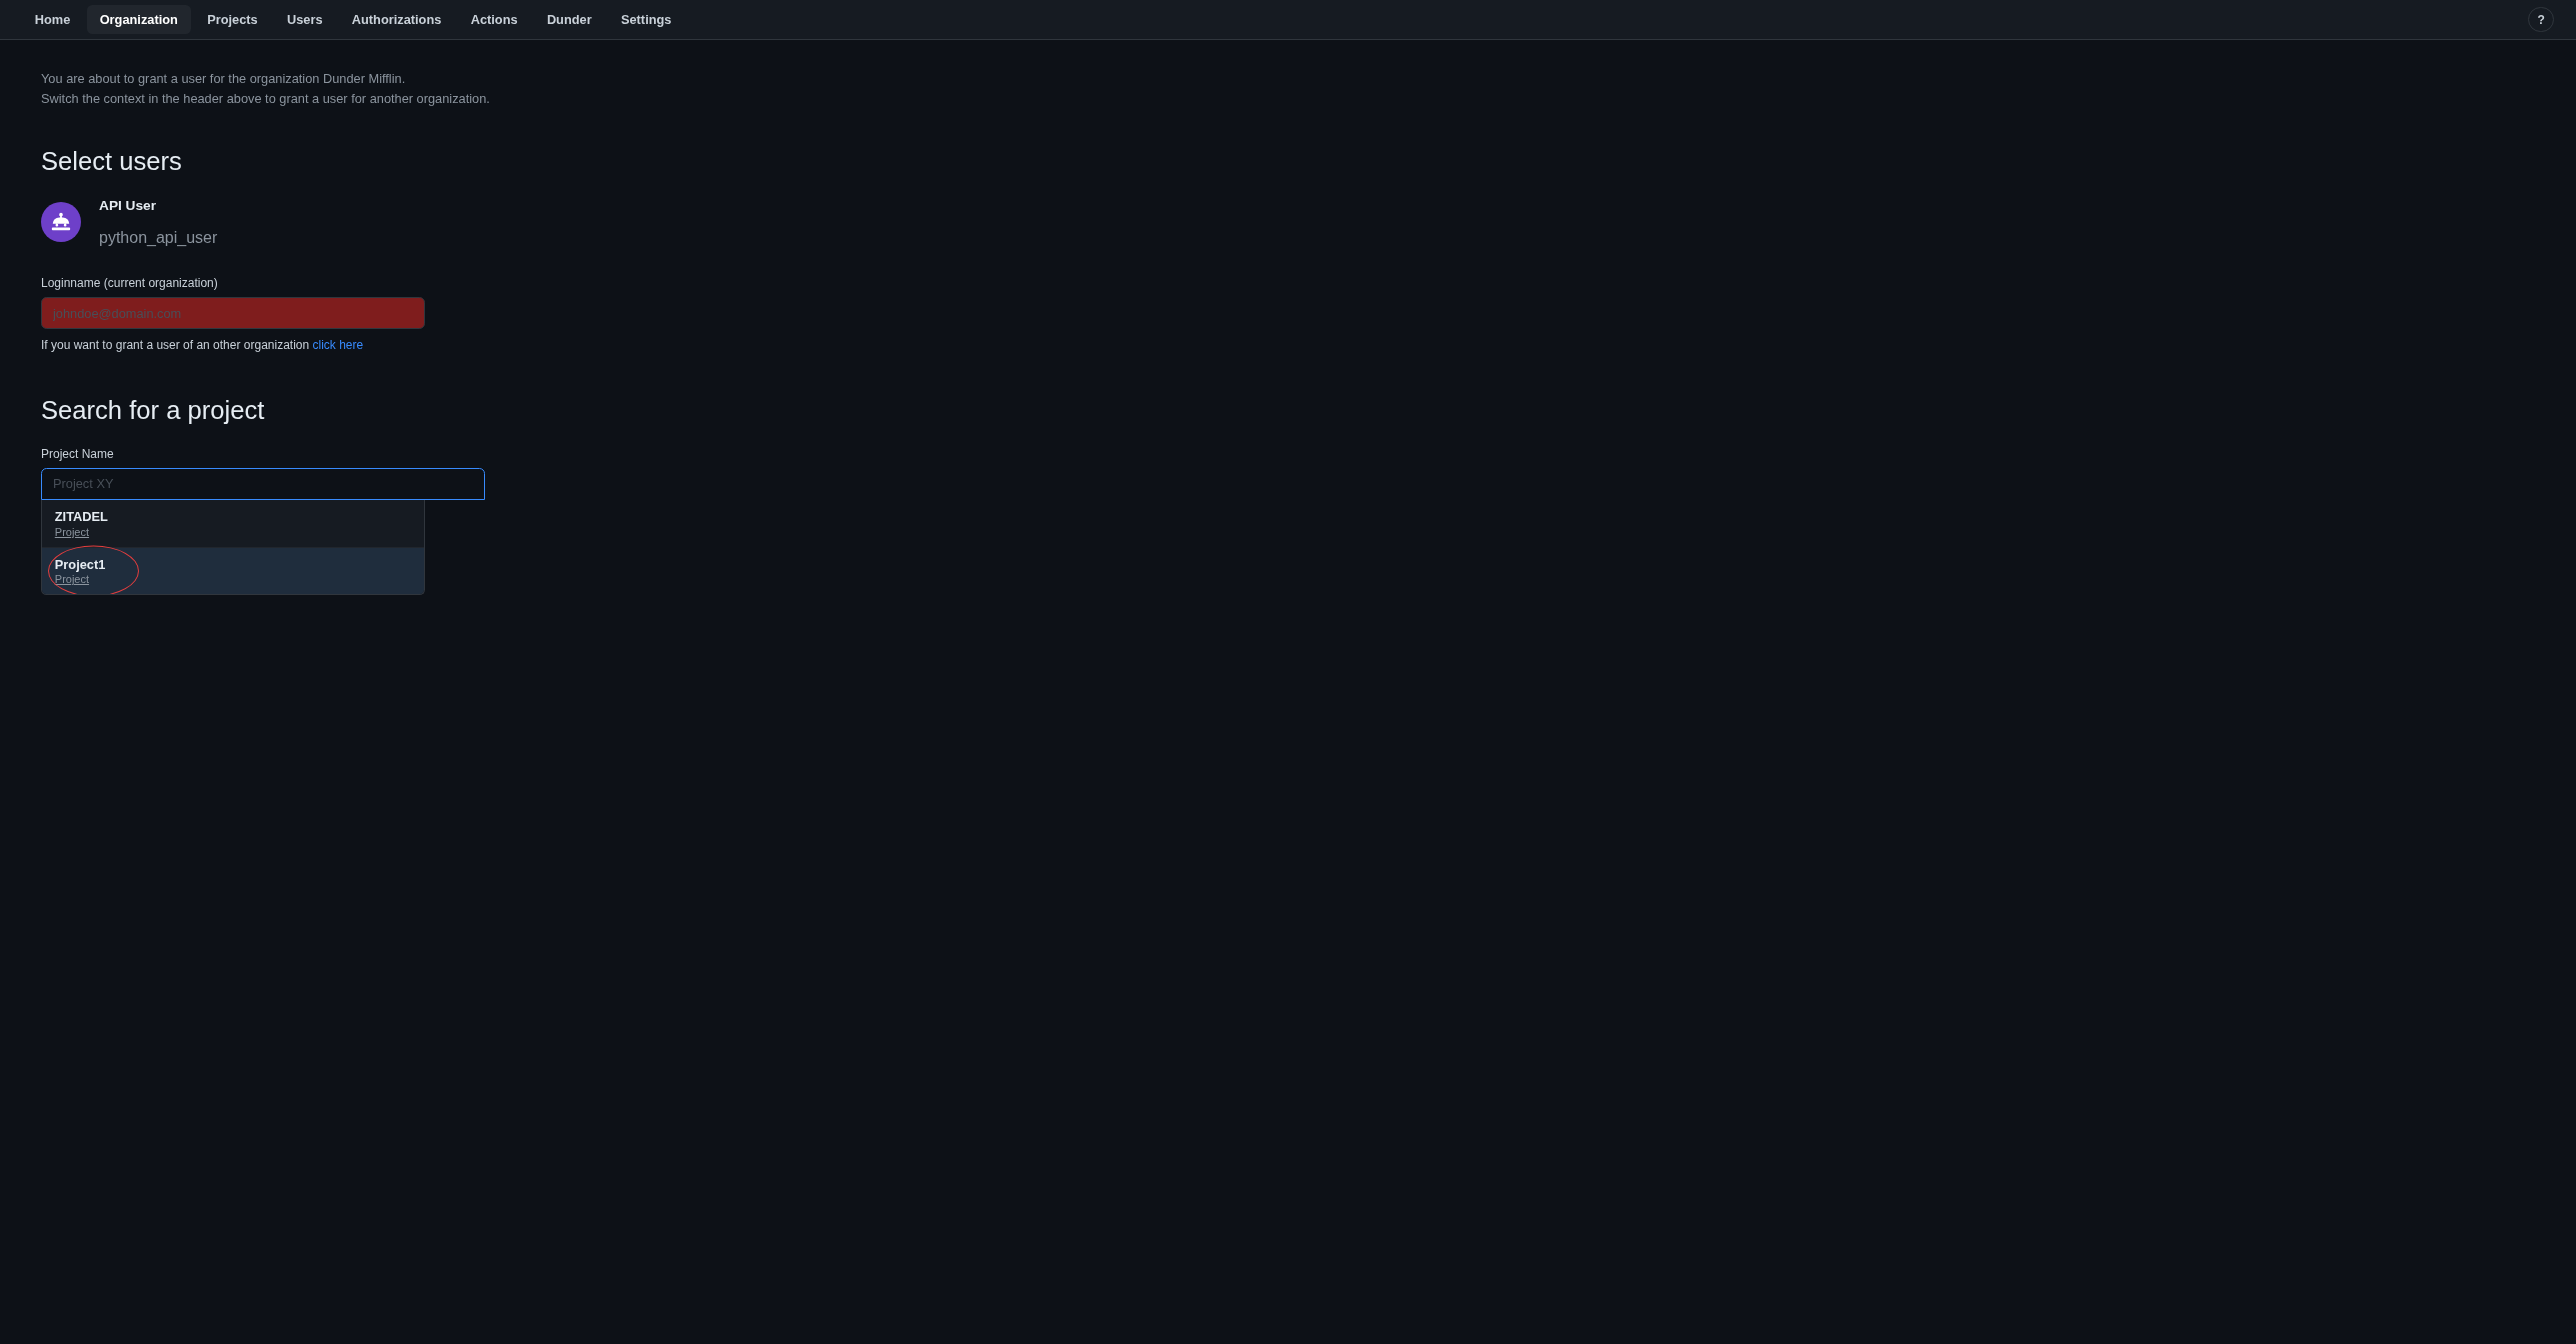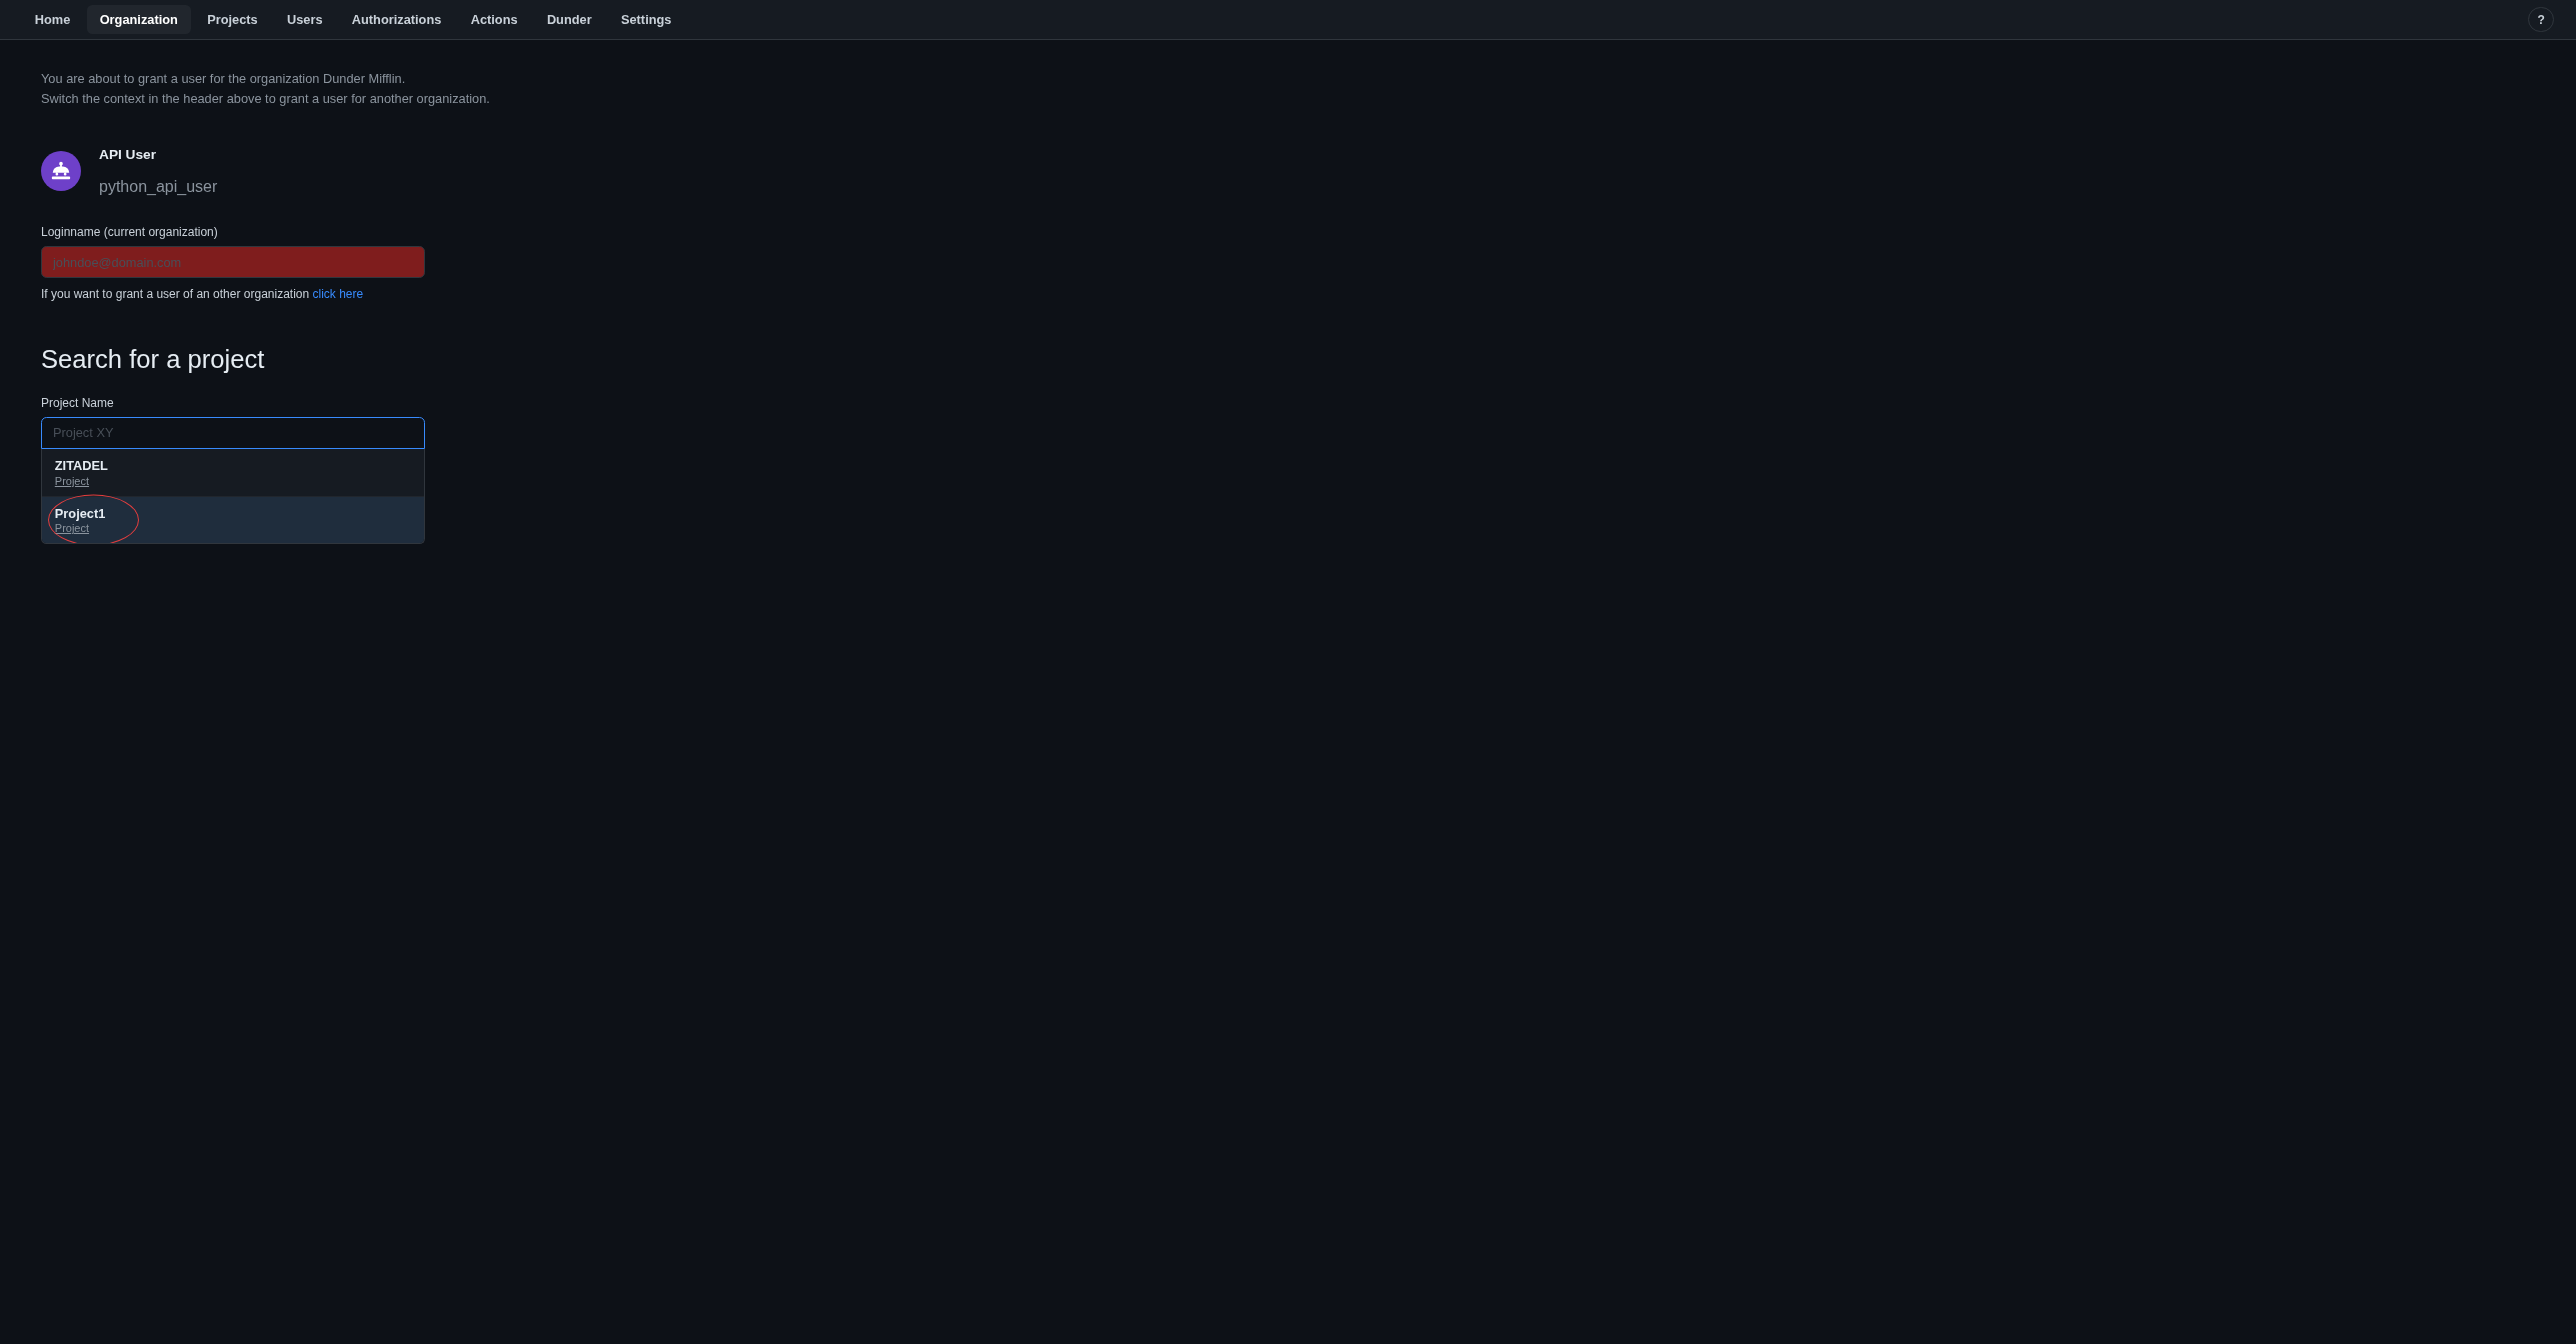--- a/index.html
+++ b/index.html
@@ -216,21 +216,21 @@
       top: 50%;
       transform: translateY(-50%);
       width: 91px;
       height: 51px;
       border: 1.8px solid #e53e3e;
       border-radius: 50%;
       pointer-events: none;
     }
 
     .project-search-input {
-      width: 384px;
+      width: 444px;
       background-color: #0d1117;
       border: 0.9px solid #388bfd;
       border-radius: 5.5px 5.5px 0 0;
       padding: 7.3px 11px;
       color: #8b949e;
       font-size: 12.8px;
       outline: none;
     }
 
     .project-search-input::placeholder {
@@ -254,20 +254,21 @@
 
 <div class="main-content">
 
   
   <p class="info-text">
     <span>You are about to grant a user for the organization Dunder Mifflin.</span><br>
     <span>Switch the context in the header above to grant a user for another organization.</span>
   </p>
 
   
+  <h2 class="section-heading">Select users</h2>
 
   
   <div class="user-card">
     <div class="user-avatar">
 
       <svg viewBox="0 0 24 24">
         <path d="M12 2a2 2 0 0 1 2 2c0 .74-.4 1.39-1 1.73V7h1a7 7 0 0 1 7 7H3a7 7 0 0 1 7-7h1V5.73A2 2 0 0 1 10 4a2 2 0 0 1 2-2zM7.5 14a1.5 1.5 0 1 0 0 3 1.5 1.5 0 0 0 0-3zm9 0a1.5 1.5 0 1 0 0 3 1.5 1.5 0 0 0 0-3zM3 18a1 1 0 0 0-1 1v1a1 1 0 0 0 1 1h18a1 1 0 0 0 1-1v-1a1 1 0 0 0-1-1H3z"></path>
       </svg>
     </div>
     <div class="user-info">

